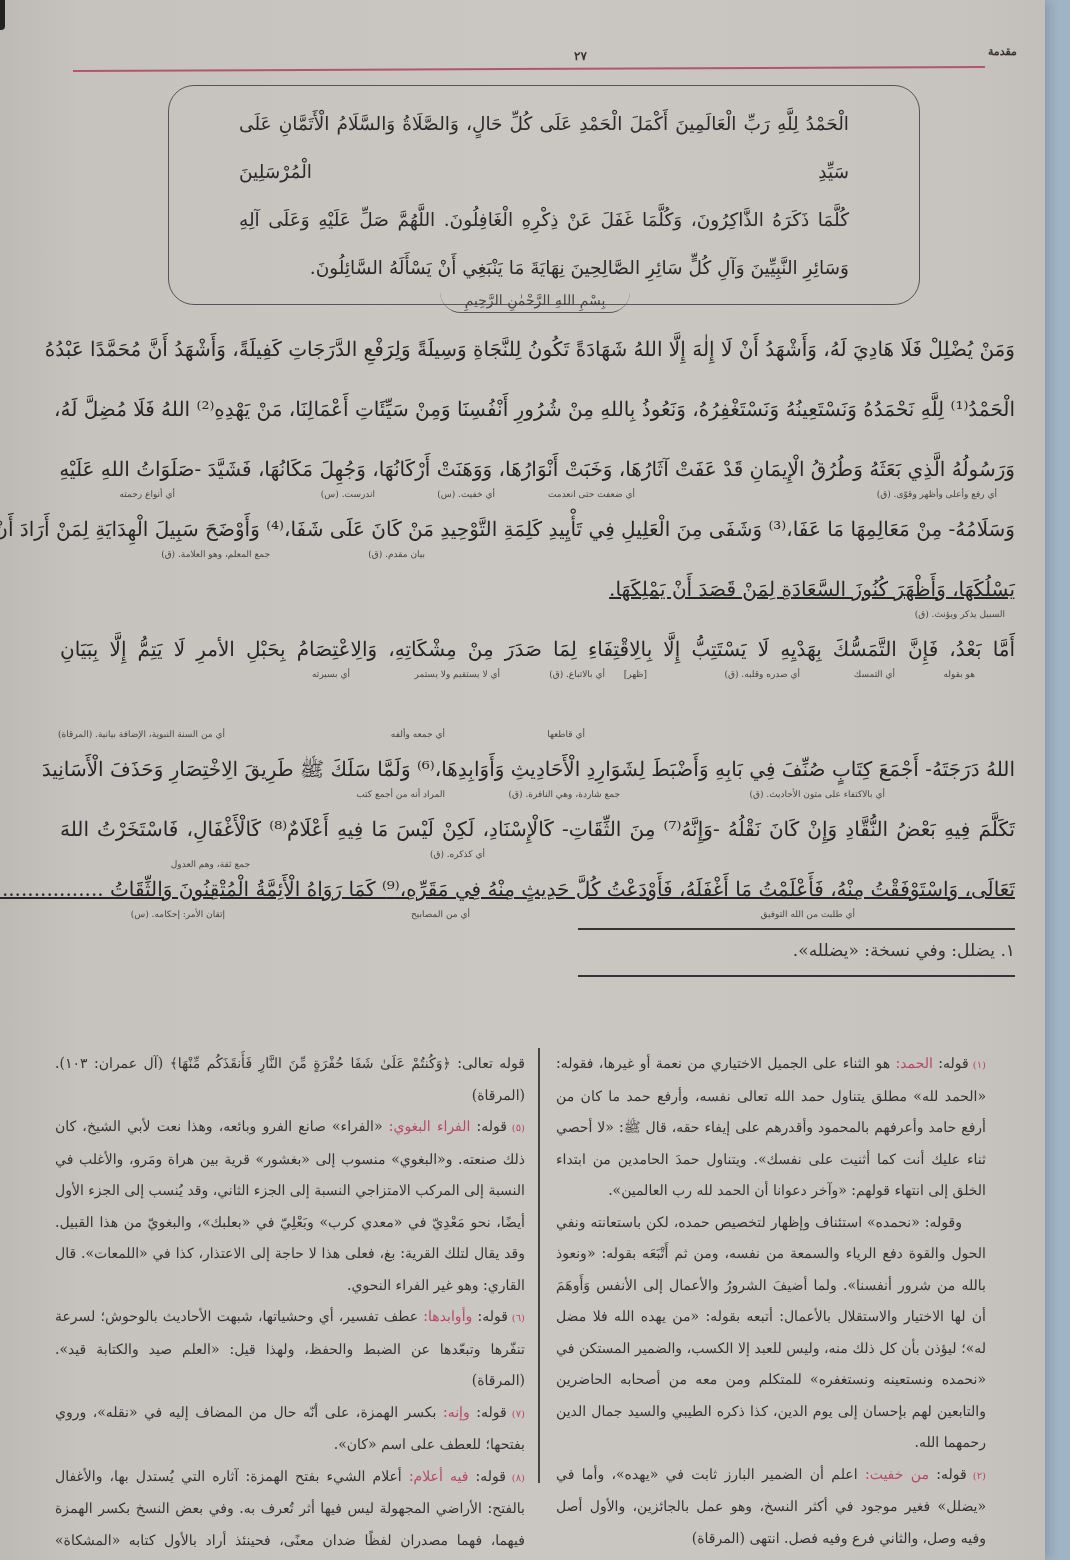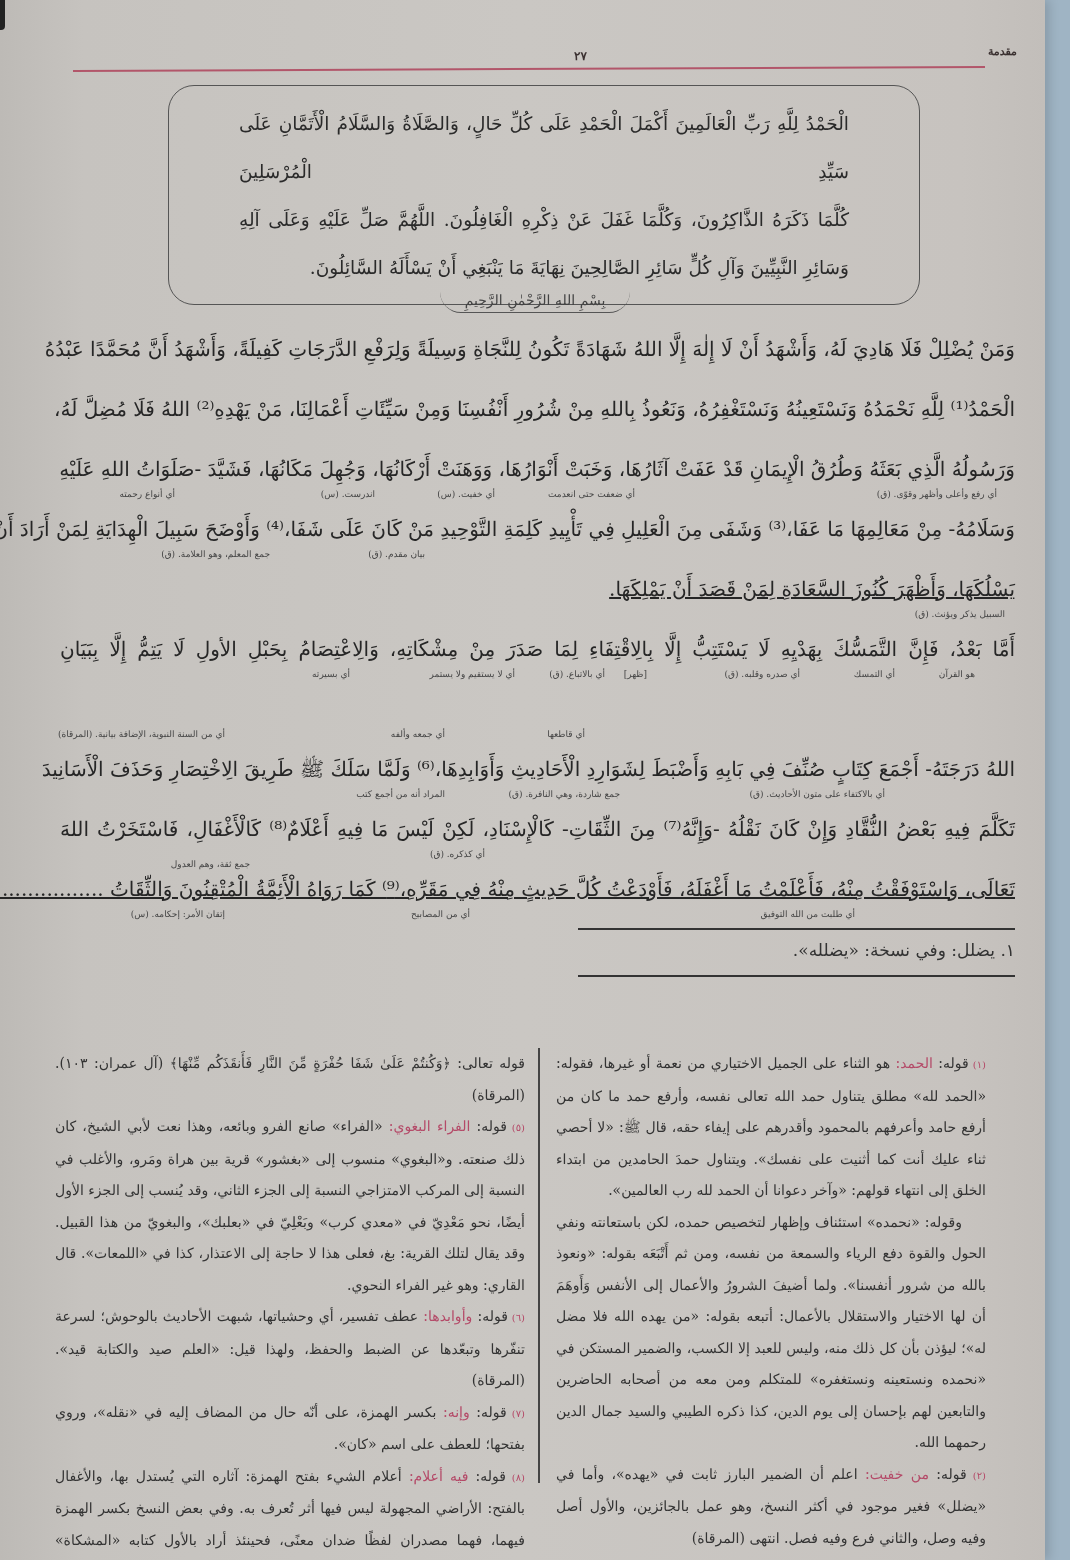--- a/index.html
+++ b/index.html
@@ -119,29 +119,29 @@
           <span style="right: 590px;">بيان مقدم. (ق)</span>
         </div>
       </div>
       <div class="line short">
         <span class="txt">يَسْلُكَهَا، وَأَظْهَرَ كُنُوزَ السَّعَادَةِ لِمَنْ قَصَدَ أَنْ يَمْلِكَهَا.</span>
         <div class="gloss-row">
           <span style="right: 10px;">السبيل يذكر ويؤنث. (ق)</span>
         </div>
       </div>
       <div class="line">
-        <span class="txt">أَمَّا بَعْدُ، فَإِنَّ التَّمَسُّكَ بِهَدْيِهِ لَا يَسْتَتِبُّ إِلَّا بِالِاقْتِفَاءِ لِمَا صَدَرَ مِنْ مِشْكَاتِهِ، وَالِاعْتِصَامُ بِحَبْلِ الأولِ لَا يَتِمُّ إِلَّا بِبَيَانِ</span>
+        <span class="txt">أَمَّا بَعْدُ، فَإِنَّ التَّمَسُّكَ بِهَدْيِهِ لَا يَسْتَتِبُّ إِلَّا بِالِاقْتِفَاءِ لِمَا صَدَرَ مِنْ مِشْكَاتِهِ، وَالِاعْتِصَامُ بِحَبْلِ الأمرِ لَا يَتِمُّ إِلَّا بِبَيَانِ</span>
         <div class="gloss-row">
           <span style="right: 665px;">أي بسيرته</span>
-          <span style="right: 500px;">أي لا يستقيم ولا يستمر</span>
+          <span style="right: 515px;">أي لا يستقيم ولا يستمر</span>
           <span style="right: 410px;">أي بالاتباع. (ق)</span>
           <span style="right: 368px;">[ظهر]</span>
           <span style="right: 215px;">أي صدره وقلبه. (ق)</span>
           <span style="right: 120px;">أي التمسك</span>
-          <span style="right: 40px;">هو القرآن</span>
+          <span style="right: 40px;">هو بقوله</span>
         </div>
       </div>
       <div class="line">
         <div class="gloss-row">
           <span style="right: 790px;">أي من السنة النبوية، الإضافة بيانية. (المرقاة)</span>
           <span style="right: 570px;">أي جمعه وألفه</span>
           <span style="right: 430px;">أي قاطعها</span>
         </div>
       </div>
       <div class="line">

